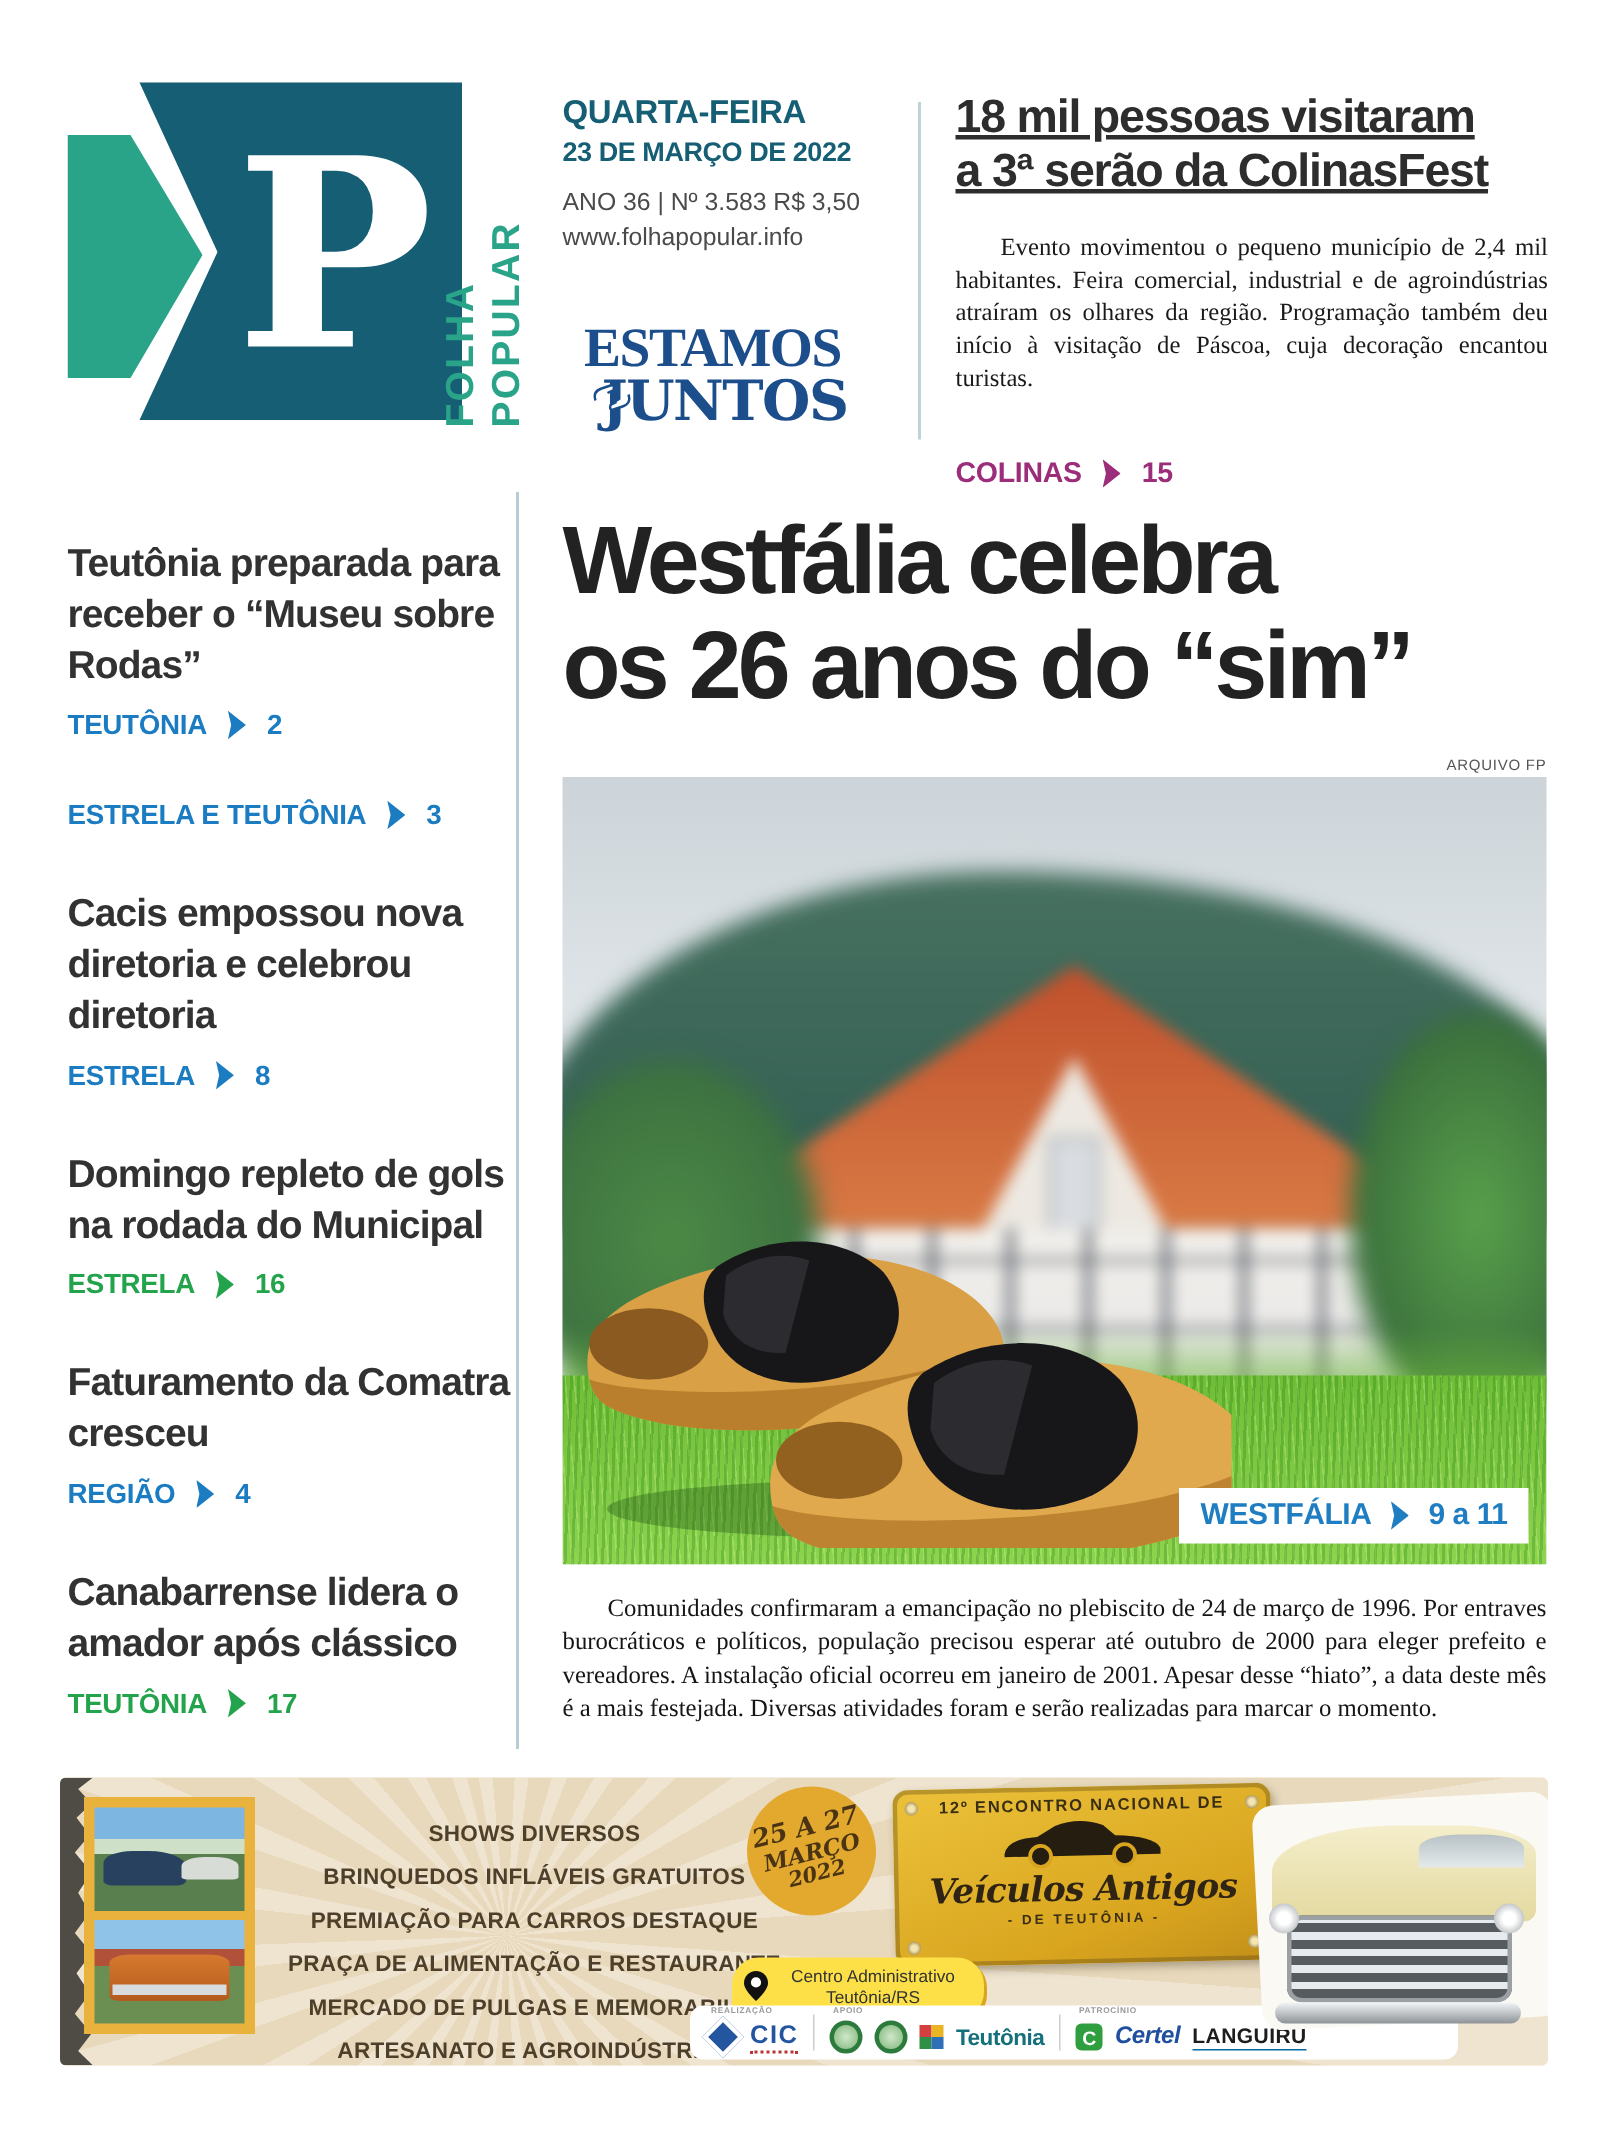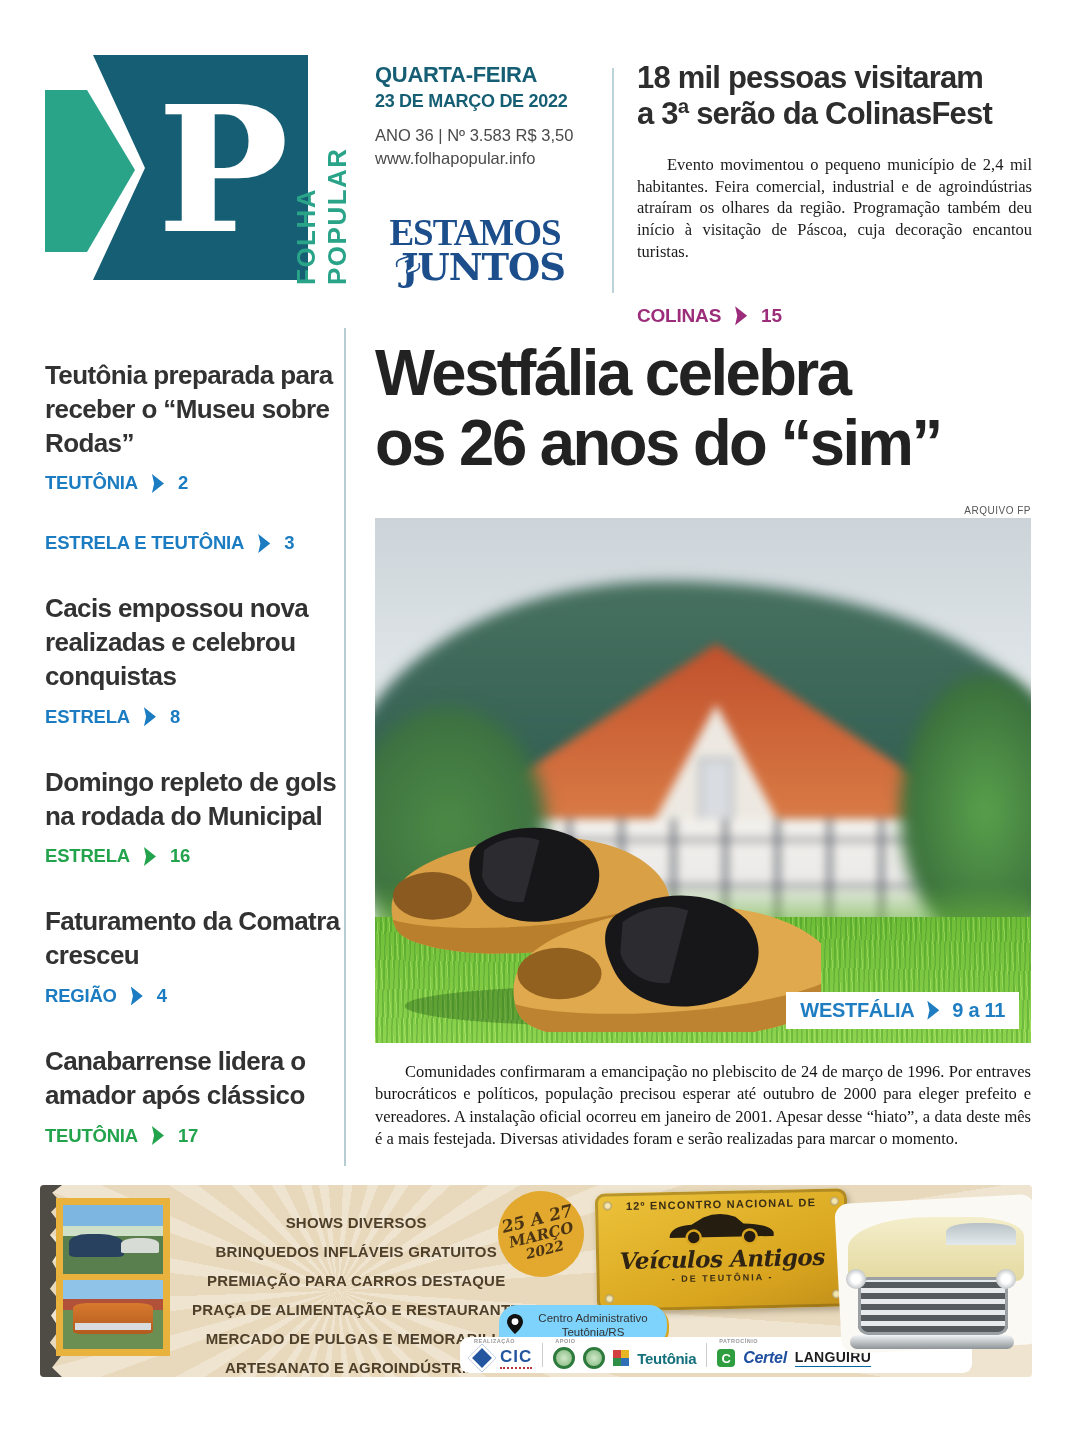--- a/index.html
+++ b/index.html
@@ -16,21 +16,21 @@
   .m-edition { color:#4a4a4a; font-size:16.5px; margin-top:14px; }
   .m-site { color:#4a4a4a; font-size:16.5px; margin-top:4px; }
   .slogan { position:absolute; left:375px; top:215px; width:200px; text-align:center; color:#1d4e8c; font-family:"DejaVu Serif", serif; font-weight:900; line-height:0.95; }
   .slogan .l1 { font-size:37px; letter-spacing:-1px;font-family:Liberation Serif, serif; }
   .slogan .l2 { font-size:37px; letter-spacing:-1px; position:relative; left:8px; }
   .hands { position:absolute; left:18px; top:38px; }
 
   .m-divider { position:absolute; left:612px; top:68px; width:2px; height:225px; background:#bcd3da; }
 
   .topstory { position:absolute; left:637px; top:60px; width:395px; }
-  .topstory h2 { color:#2d2d2d; font-size:31px; line-height:1.16; font-weight:700; letter-spacing:-0.8px; }
+  .topstory h2 { color:#2d2d2d; font-size:31px; line-height:1.16; font-weight:700; letter-spacing:-0.8px;text-decoration:underline; }
   .topstory p { margin-top:22px; color:#1a1a1a; font-family:"Liberation Serif", serif; font-size:16.5px; line-height:1.32; text-align:justify; text-indent:30px; }
   .tag { display:flex; align-items:center; gap:14px; font-weight:800; font-size:19px; letter-spacing:-0.2px; }
   .tag .arrow { display:inline-block; width:12px; height:19px; clip-path:polygon(0 0, 100% 50%, 0 100%, 18% 50%); }
   .tag-magenta { color:#9b2d7a; } .tag-magenta .arrow { background:#9b2d7a; }
   .tag-blue { color:#1b7cc2; } .tag-blue .arrow { background:#1b7cc2; }
   .tag-green { color:#23a34c; } .tag-green .arrow { background:#23a34c; }
   .topstory .tag { margin-top:42px; }
 
   
   #v-divider { position:absolute; left:344px; top:328px; width:2px; height:838px; background:#b7ccd3; }
@@ -88,21 +88,21 @@
   .feature span { color:#4e3f2a; font-weight:800; font-size:15px; letter-spacing:0.2px; }
   .date-circle { position:absolute; left:458px; top:6px; width:86px; height:86px; border-radius:50%; background:#e2a92e; transform:rotate(-14deg); display:flex; flex-direction:column; align-items:center; justify-content:center; color:#4a3414; font-family:"DejaVu Serif", serif; font-style:italic; font-weight:700; line-height:1.05; }
   .date-circle .d1 { font-size:17px; } .date-circle .d2 { font-size:15px; } .date-circle .d3 { font-size:14px; }
   .plate { position:absolute; left:556px; top:6px; width:252px; height:118px; background:linear-gradient(160deg,#ecc23a,#d9a51f 70%,#c2901a); border-radius:10px; transform:rotate(-1.2deg); box-shadow:inset 0 0 0 3px rgba(90,70,20,0.35), 2px 3px 6px rgba(60,50,30,0.35); text-align:center; padding-top:7px; }
   .plate .screw { position:absolute; width:9px; height:9px; border-radius:50%; background:radial-gradient(#f5e6b0 30%,#7a6428); }
   .plate .s1{left:8px;top:8px;} .plate .s2{right:8px;top:8px;} .plate .s3{left:8px;bottom:8px;} .plate .s4{right:8px;bottom:8px;}
   .plate .p-top { color:#3a2e14; font-weight:800; font-size:11px; letter-spacing:1.2px; }
   .plate .p-car { margin:1px auto 0; }
   .plate .p-script { color:#2f2414; font-family:"DejaVu Serif", serif; font-style:italic; font-weight:800; font-size:23px; letter-spacing:-0.5px; margin-top:-4px; }
   .plate .p-bottom { color:#3a2e14; font-weight:800; font-size:9px; letter-spacing:2px; margin-top:1px; }
-  .loc { position:absolute; left:459px; top:120px; width:168px; background:#7dd3fc; border-radius:18px 18px 18px 4px; padding:6px 10px 6px 30px; box-shadow:2px 2px 0 #d9a51f; }
+  .loc { position:absolute; left:448px; top:120px; width:168px; background:#fde047; border-radius:18px 18px 18px 4px; padding:6px 10px 6px 30px; box-shadow:2px 2px 0 #d9a51f; }
   .loc .pin { position:absolute; left:8px; top:9px; }
   .loc div { color:#333; font-size:11.5px; line-height:1.25; text-align:center; }
   .sponsors { position:absolute; left:420px; top:152px; width:512px; height:36px; background:#fff; border-radius:9px; display:flex; align-items:center; padding:0 12px; gap:10px; }
   .sp-group { position:relative; display:flex; align-items:center; gap:8px; height:100%; padding-top:6px; }
   .sp-label { position:absolute; top:1px; left:2px; font-size:5.5px; color:#999; letter-spacing:0.5px; font-weight:700; }
   .sp-div { width:1px; height:24px; background:#ccc; }
   .cic-mark { width:20px; height:20px; background:#2456a0; transform:rotate(45deg); box-shadow:inset 0 0 0 3px #fff, inset 0 0 0 6px #2456a0; }
   .cic-text { color:#2456a0; font-weight:800; font-size:17px; letter-spacing:1px; border-bottom:2px dotted #b33; line-height:1; padding-bottom:2px; }
   .circle-logo { width:22px; height:22px; border-radius:50%; border:3px solid #2c7a3c; background:radial-gradient(#cfe8c9,#7fb57a); }
   .teu-mark { display:flex; flex-wrap:wrap; width:16px; height:16px; }
@@ -174,21 +174,21 @@
       </div>
     </div>
     <div class="sb-item">
       <div class="tag tag-blue">
         <span>ESTRELA E TEUTÔNIA</span>
           <span class="arrow"></span>
           <span>3</span>
       </div>
     </div>
     <div class="sb-item">
-      <h3>Cacis empossou nova realizadas e celebrou conquistas</h3>
+      <h3>Cacis empossou nova diretoria e celebrou diretoria</h3>
       <div class="tag tag-blue">
         <span>ESTRELA</span>
           <span class="arrow"></span>
           <span>8</span>
       </div>
     </div>
     <div class="sb-item">
       <h3>Domingo repleto de gols na rodada do Municipal</h3>
       <div class="tag tag-green">
         <span>ESTRELA</span>

